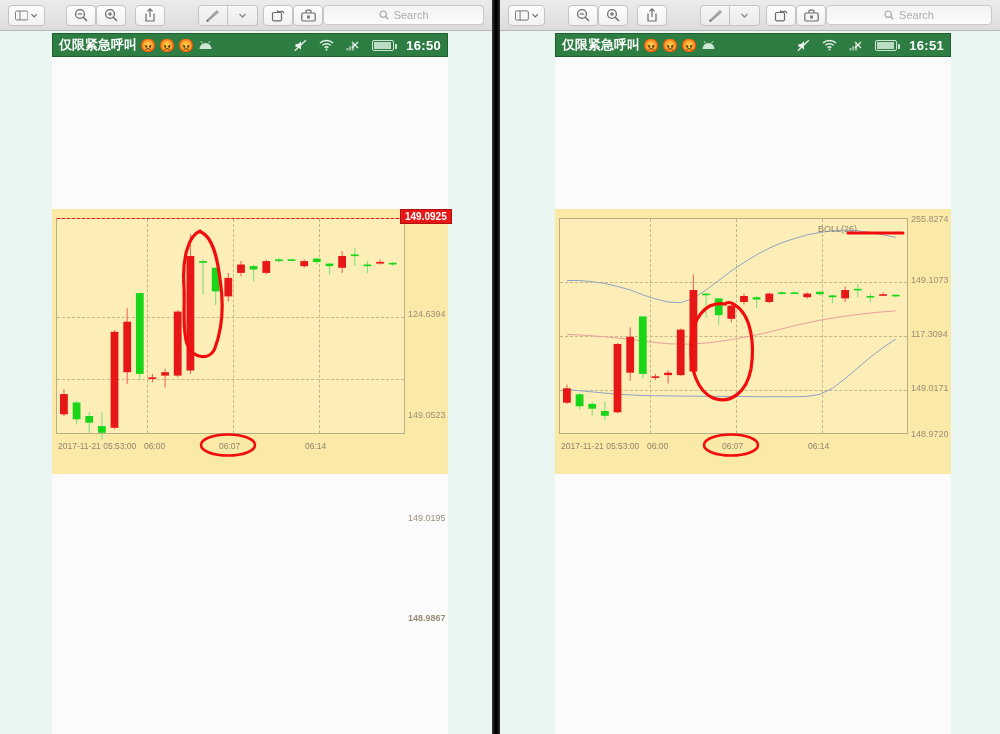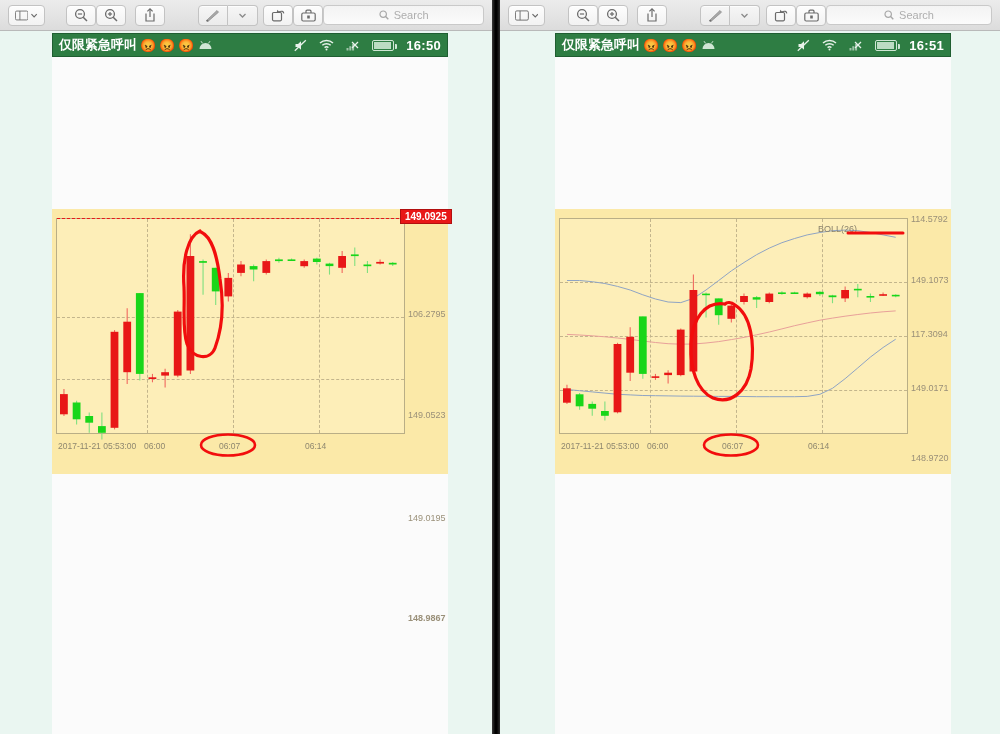--- a/index.html
+++ b/index.html
@@ -316,21 +316,21 @@
                 <rect x="319.2" y="42.9" width="7.8" height="1.7" fill="#e81717"></rect>
               </g>
               <g>
                 <line x1="335.7228260869565" x2="335.7228260869565" y1="42.9" y2="47.1" stroke="#7fe07f" stroke-width="1.1"></line>
                 <rect x="331.8" y="43.8" width="7.8" height="1.7" fill="#19d619"></rect>
               </g>
             </svg>
         </div>
 
         <div class="pricetag" style="left:348px;top:0px;">149.0925</div>
-        <div class="ylab" style="left:356px;top:100px;">106.2795</div>
+        <div class="ylab" style="left:356px;top:100px;">124.6394</div>
         <div class="ylab" style="left:356px;top:201px;">149.0523</div>
         <div class="ylab" style="left:356px;top:304px;">149.0195</div>
         <div class="ylab" style="left:356px;top:404px;font-weight:bold;">148.9867</div>
 
         <div class="xlab" style="left:6px;top:232px;">2017-11-21 05:53:00</div>
         <div class="xlab" style="left:92px;top:232px;">06:00</div>
         <div class="xlab" style="left:167px;top:232px;">06:07</div>
         <div class="xlab" style="left:253px;top:232px;">06:14</div>
 
         <svg class="cnv" width="396" height="265" style="pointer-events:none">
@@ -572,25 +572,25 @@
                 <rect x="319.2" y="75.2" width="7.8" height="1.6" fill="#e81717"></rect>
               </g>
               <g>
                 <line x1="335.7228260869565" x2="335.7228260869565" y1="75.2" y2="78.2" stroke="#7fe07f" stroke-width="1.1"></line>
                 <rect x="331.8" y="75.8" width="7.8" height="1.6" fill="#19d619"></rect>
               </g>
             </svg>
           <div class="bolltag" style="left:258px;top:5px;">BOLL(26)</div>
         </div>
 
-        <div class="ylab" style="left:356px;top:5px;">114.5792</div>
+        <div class="ylab" style="left:356px;top:5px;">255.8274</div>
         <div class="ylab" style="left:356px;top:66px;">149.1073</div>
         <div class="ylab" style="left:356px;top:120px;">117.3094</div>
         <div class="ylab" style="left:356px;top:174px;">149.0171</div>
-        <div class="ylab" style="left:356px;top:220px;margin-top:24px;">148.9720</div>
+        <div class="ylab" style="left:356px;top:220px;">148.9720</div>
 
         <div class="xlab" style="left:6px;top:232px;">2017-11-21 05:53:00</div>
         <div class="xlab" style="left:92px;top:232px;">06:00</div>
         <div class="xlab" style="left:167px;top:232px;">06:07</div>
         <div class="xlab" style="left:253px;top:232px;">06:14</div>
 
         <svg class="cnv" width="396" height="265" style="pointer-events:none">
           <path d="M293 24 L348 24" stroke="#f20d0d" stroke-width="3" stroke-linecap="round"></path>
           <path d="M170 95 C150 92 137 110 136 135 C135 160 142 182 158 189 C176 196 192 182 196 160 C200 134 196 106 180 96 C176 93 172 93 170 95" fill="none" stroke="#f20d0d" stroke-width="3.2" stroke-linecap="round"></path>
           <ellipse cx="176" cy="236" rx="27" ry="10.5" fill="none" stroke="#f20d0d" stroke-width="2.6"></ellipse>

